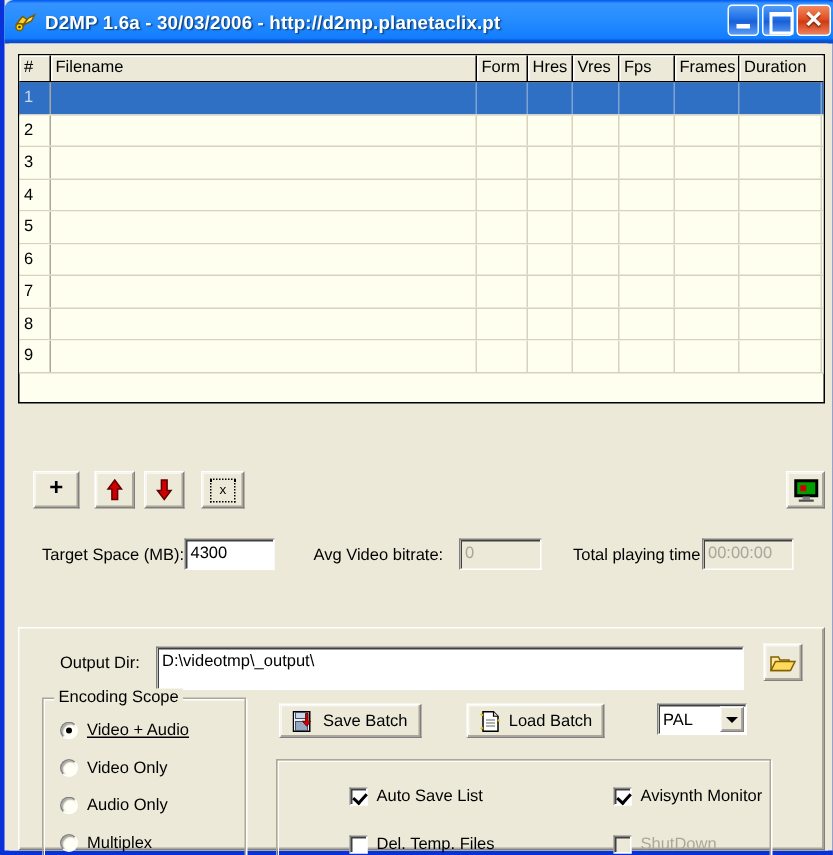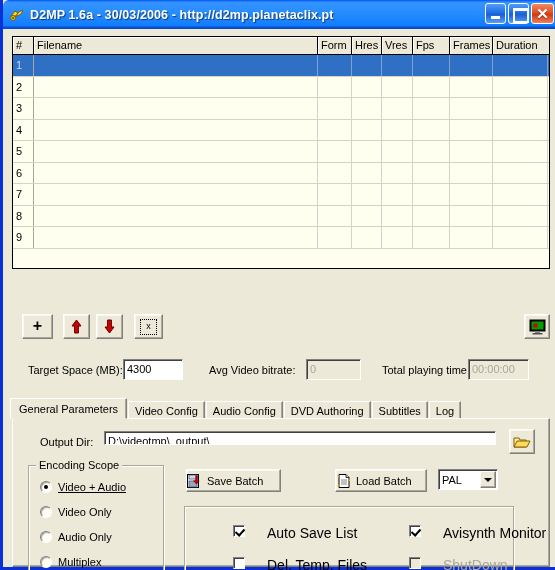--- a/index.html
+++ b/index.html
@@ -254,21 +254,21 @@
     left: 6px; top: 389px;
     width: 538px; height: 149px;
     background: #ece9d8;
     border: 1px solid;
     border-color: #ffffff #808080 #808080 #ffffff;
     box-shadow: inset -1px -1px 0 #aca899;
   }
 
   
   #lbl-outdir { left: 34px;  top: 407px; }
-  #in-outdir  { left: 98px;  top: 402px; width: 392px; height: 14px; }
+  #in-outdir  { left: 98px;  top: 402px; width: 392px; height: 29px; }
   #btn-browse { position:absolute; left: 503px; top: 400px; width: 26px; height: 25px; }
 
   
   #grp-scope {
     position: absolute;
     left: 22px; top: 436px;
     width: 136px; height: 108px;
     border: 1px solid #aca899;
     box-shadow: 1px 1px 0 #ffffff, inset 1px 1px 0 #ffffff;
   }
@@ -307,28 +307,28 @@
     background: #000;
   }
 
   
   .pbtn {
     position: absolute;
     background: #ece9d8;
     border: 1px solid;
     border-color: #ffffff #808080 #808080 #ffffff;
     box-shadow: inset -1px -1px 0 #aca899, inset 1px 1px 0 #f8f7f0;
-    display: flex; align-items: center; justify-content: flex-start;
+    display: flex; align-items: center; justify-content: center;
     gap: 5px;
     font-size: 11px;
     cursor: pointer;
     color: #000;
   }
   #btn-save { left: 180px; top: 440px; width: 95px; height: 23px; }
-  #btn-load { left: 305px; top: 440px; width: 92px; height: 23px; margin-left: 24px; }
+  #btn-load { left: 305px; top: 440px; width: 92px; height: 23px; }
 
   #sel-standard {
     position: absolute;
     left: 432px; top: 440px; width: 60px; height: 21px;
     background: #ffffff;
     border: 1px solid;
     border-color: #808080 #ffffff #ffffff #808080;
     box-shadow: inset 1px 1px 0 #404040;
     display: flex; align-items: center;
     font-size: 11px;
@@ -355,25 +355,24 @@
   
   #chkpanel {
     position: absolute;
     left: 178px; top: 477px;
     width: 330px; height: 67px;
     border: 1px solid #aca899;
     box-shadow: 1px 1px 0 #ffffff, inset 1px 1px 0 #ffffff;
   }
   .chk-row {
     position: absolute;
-    display: flex; align-items: flex-start;
-    font-size: 14px; color: #000;
+    display: flex; align-items: center;
+    font-size: 11px; color: #000;
     cursor: pointer;
     white-space: nowrap;
-    gap: 16px;
   }
   .chk-row.dis { color: #aca899; cursor: default; }
   .chkbox {
     width: 12px; height: 12px;
     background: #ffffff;
     border: 1px solid;
     border-color: #808080 #ffffff #ffffff #808080;
     box-shadow: inset 1px 1px 0 #404040;
     margin-right: 6px;
     flex: 0 0 12px;
@@ -565,29 +564,20 @@
 
     <div class="lbl" id="lbl-target">Target Space (MB):</div>
     <div class="txt" id="in-target">4300</div>
 
     <div class="lbl" id="lbl-bitrate">Avg Video bitrate:</div>
     <div class="txt dis" id="in-bitrate">0</div>
 
     <div class="lbl" id="lbl-playing">Total playing time:</div>
     <div class="txt dis" id="in-playing">00:00:00</div>
 
-    <div id="tabstrip">
-        <div class="tab active">General Parameters</div>
-        <div class="tab">Video Config</div>
-        <div class="tab">Audio Config</div>
-        <div class="tab">DVD Authoring</div>
-        <div class="tab">Subtitles</div>
-        <div class="tab">Log</div>
-        <div class="tab spacer"></div>
-      </div>
     <div id="tabpanel"></div>
 
     <div class="lbl" id="lbl-outdir">Output Dir:</div>
     <div class="txt" id="in-outdir">D:\videotmp\_output\</div>
     <div class="tbtn" id="btn-browse">
       <span>
         <svg width="18" height="14" viewBox="0 0 18 14">
           <path d="M1 3 L1 12 L13 12 L13 5 L7 5 L6 3 Z" fill="#ffe9a0" stroke="#806000" stroke-width="1"></path>
           <path d="M4 6 L17 6 L14 12 L1 12 Z" fill="#ffd95a" stroke="#806000" stroke-width="1"></path>
         </svg>

